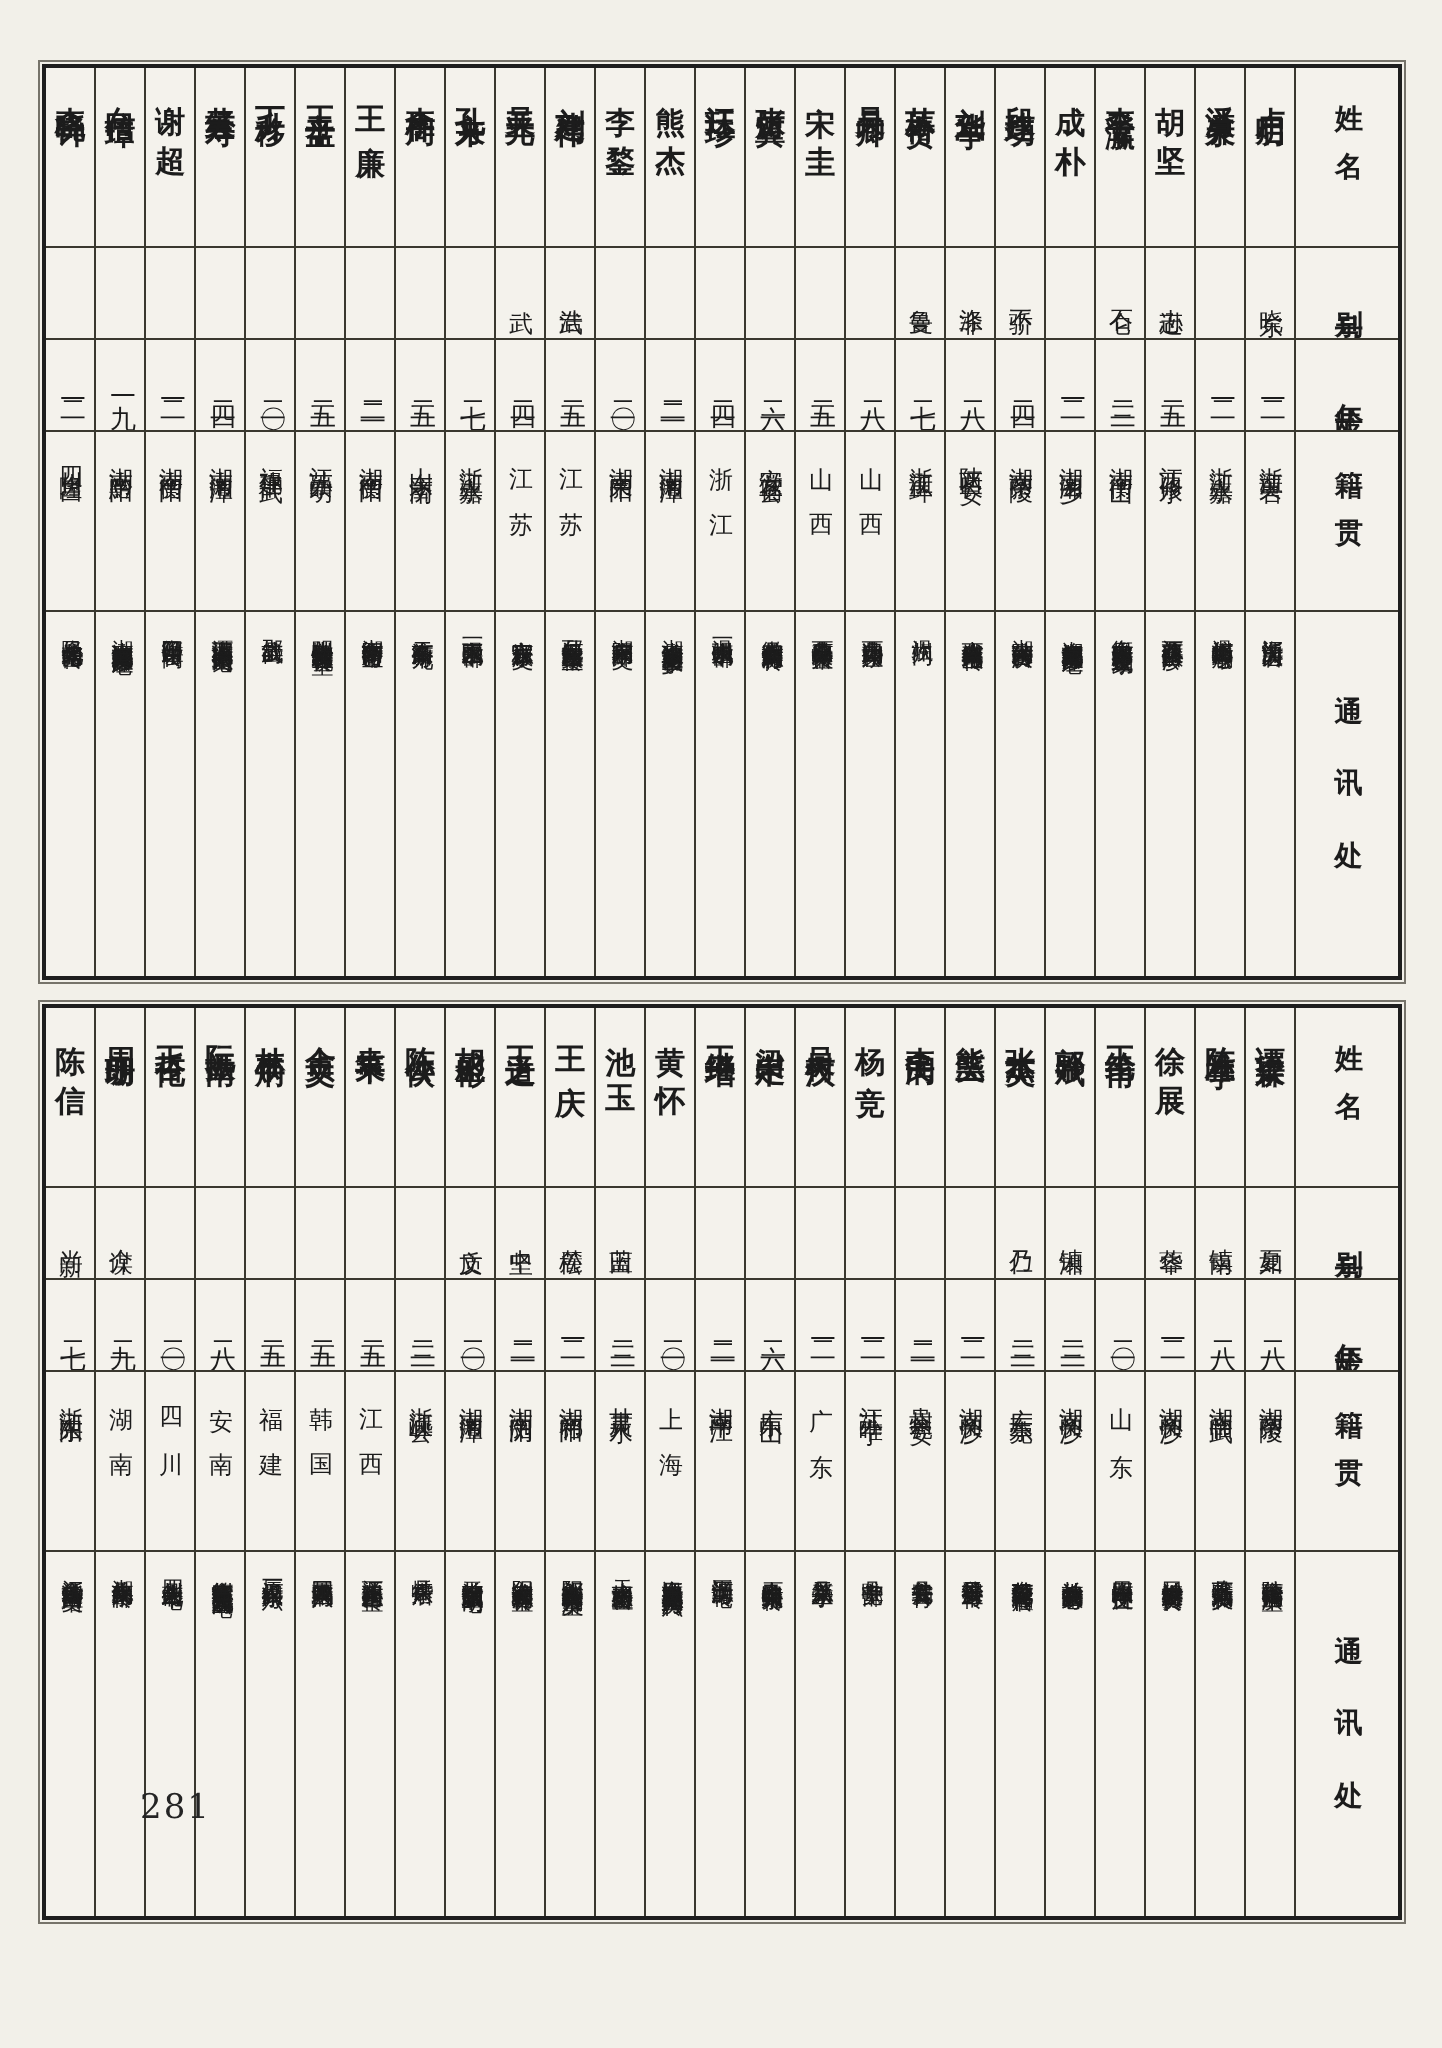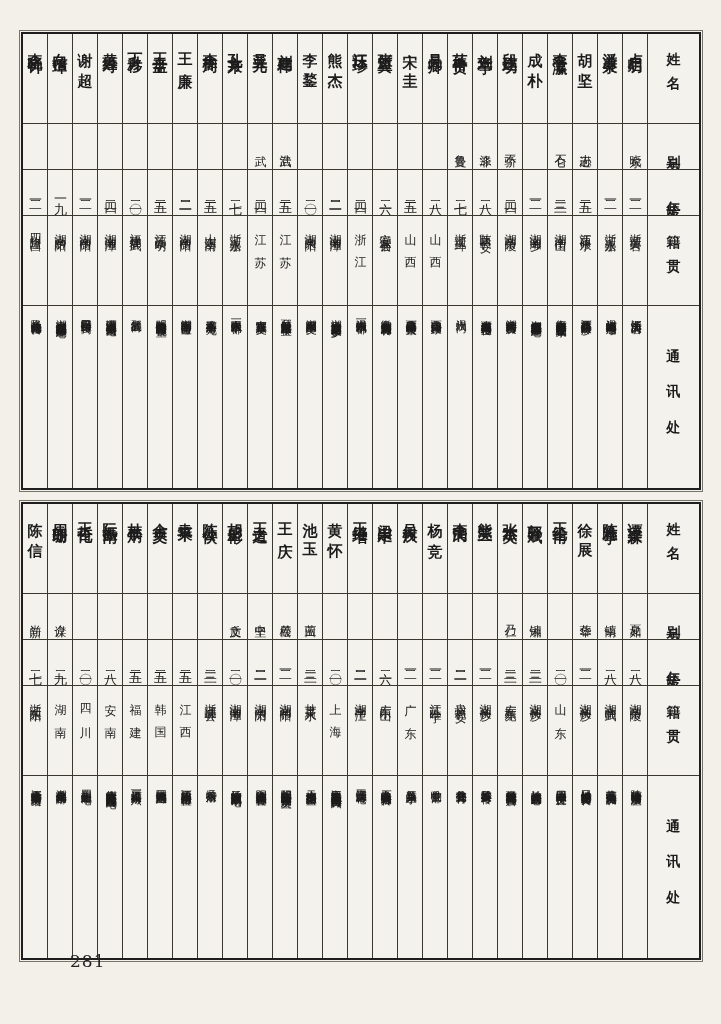--- a/index.html
+++ b/index.html
@@ -47,21 +47,21 @@
 
   .hcol .cell .v { font-weight:700; font-size:14px; height:auto; }
   .hcol .cell.name .v    { letter-spacing:1.7em; }
   .hcol .cell.alias .v   { letter-spacing:0.2em; }
   .hcol .cell.age .v     { letter-spacing:0.2em; }
   .hcol .cell.origin .v  { letter-spacing:1.7em; }
   .hcol .cell.address    { padding-top:30px; }
   .hcol .cell.address .v { letter-spacing:2.6em; }
 
   .page-number {
-    position:absolute; left:70px; top:951px;
+    position:absolute; left:70px; top:894px;
     font-family:"DejaVu Serif", serif; font-size:17px; letter-spacing:1px; color:#242424;
   }
 </style>
 </head>
 <body>
 
 <div class="table-wrap" id="table-0">
     <div class="dtable">
       <div class="col hcol">
         <div class="cell name">

